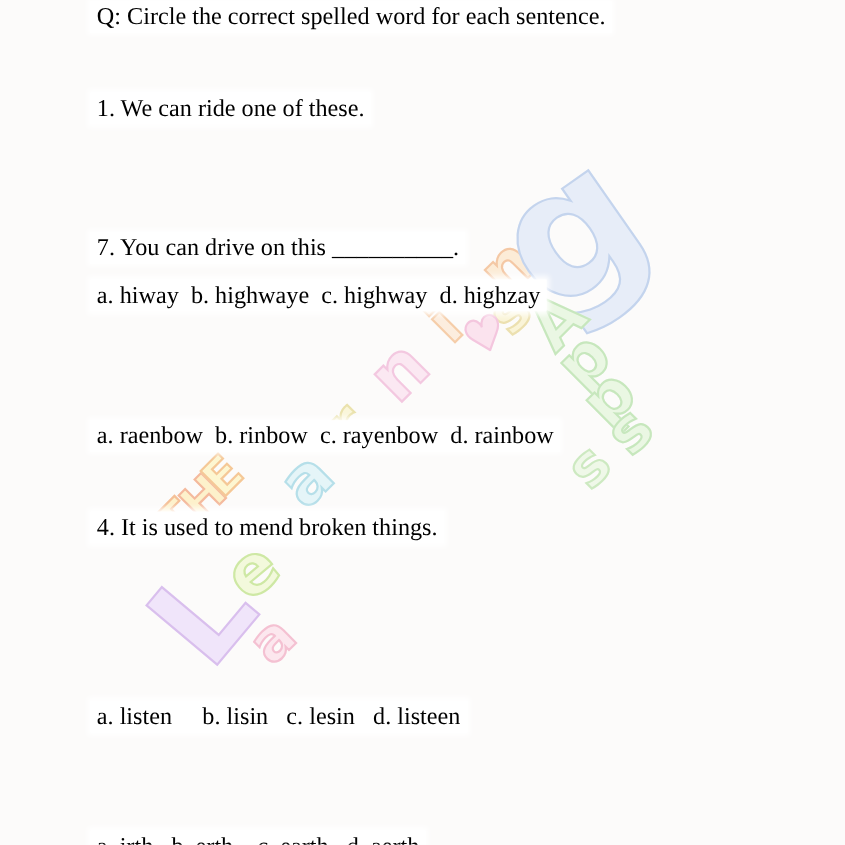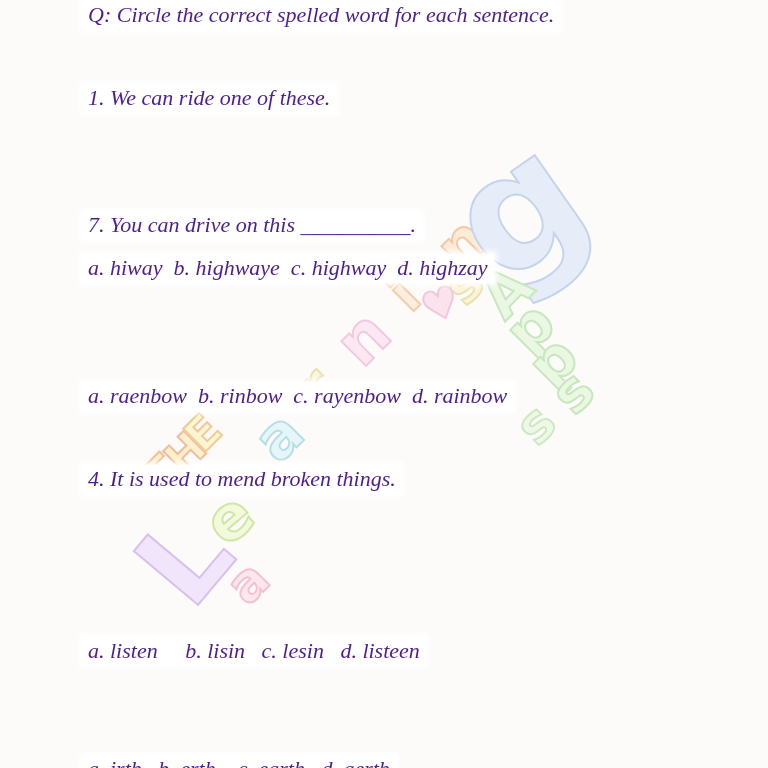--- a/index.html
+++ b/index.html
@@ -27,27 +27,26 @@
     line-height: 1;
     text-shadow: 0 0 2px #ffffff;
   }
 
   
   .line {
     position: absolute;
     left: 82px;
     z-index: 2;
     font-size: 22px;
-    color: #4c1d95;
+    color: #000000;
     background: #ffffff;
     padding: 1px 6px 2px 6px;
     white-space: pre;
     width: max-content;
     box-shadow: 0 0 5px 3px rgba(255,255,255,0.9);
-    font-style: italic;
   }
 </style>
 </head>
 <body>
 
 <div id="worksheet">
 
   <div id="watermark">
       <span class="wm-letter" style="left: 146px; top: 452px; font-size: 44px; color: rgb(255, 234, 166); -webkit-text-stroke: 2px rgb(240, 144, 72); transform: rotate(-45deg);">T</span>
       <span class="wm-letter" style="left: 167px; top: 431px; font-size: 44px; color: rgb(255, 234, 166); -webkit-text-stroke: 2px rgb(239, 133, 82); transform: rotate(-45deg);">H</span>

